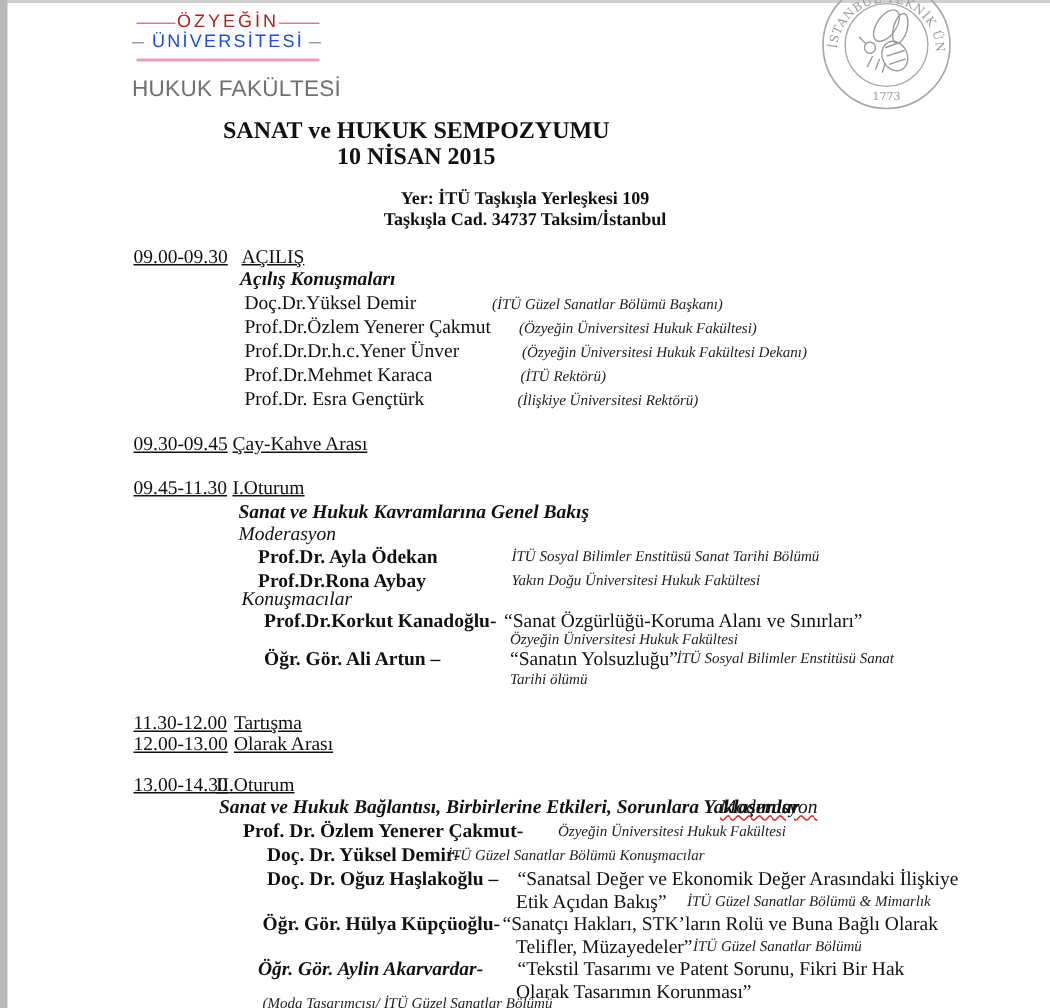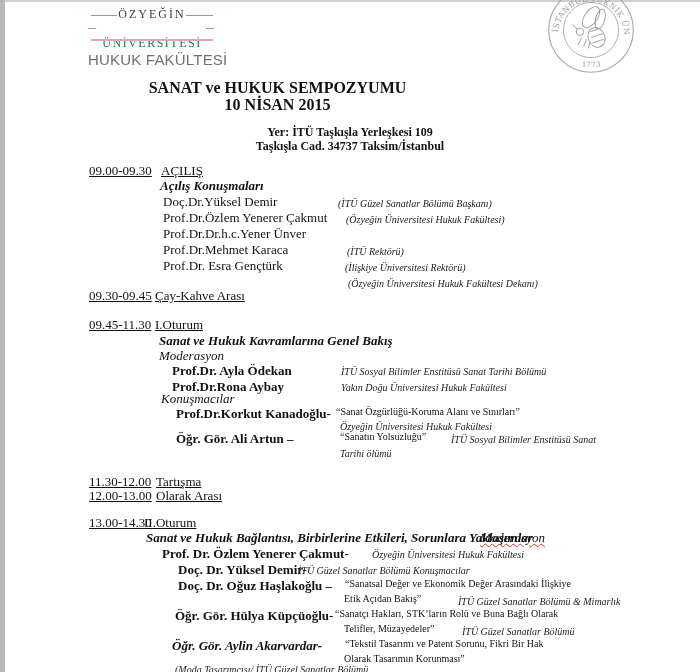--- a/index.html
+++ b/index.html
@@ -3,43 +3,43 @@
 <meta charset="utf-8">
 <style>
   html, body { margin:0; padding:0; }
   body { width:700px; height:672px; overflow:hidden; background:#ffffff; position:relative;
          font-family:"Liberation Serif", "DejaVu Serif", serif; color:#111; }
   .frame-left { position:absolute; left:0; top:0; width:5px; height:672px; background:#b9b9b9; }
   .frame-top { position:absolute; left:0; top:0; width:700px; height:2px; background:#cfcfcf; }
   .abs { position:absolute; white-space:nowrap; }
 
   
-  .logo-line1 { left:88px; top:7px; width:128px; font-family:Liberation Serif, serif; font-size:12px; letter-spacing:2px;
-                text-align:center; color:#404040; }
-  .logo-line2 { left:88px; top:20px; width:128px; font-family:Liberation Serif, serif; font-size:12px; letter-spacing:1.5px;
-                text-align:center; color:#15803d;margin-top:16px; }
+  .logo-line1 { left:88px; top:7px; width:128px; font-family:Liberation Sans, sans-serif; font-size:12px; letter-spacing:2px;
+                text-align:center; color:#b91c1c; }
+  .logo-line2 { left:88px; top:20px; width:128px; font-family:Liberation Sans, sans-serif; font-size:12px; letter-spacing:1.5px;
+                text-align:center; color:#1d4ed8; }
   .logo-rule { position:absolute; height:1px; }
   .logo-bar { left:91px; top:39px; width:122px; height:2px; background:#e2a2b8; position:absolute; }
   .faculty { left:88px; top:51px; font-family:"Liberation Sans", sans-serif; font-size:15px; color:#707070; letter-spacing:0.2px; }
 
   
   .seal { position:absolute; left:545px; top:-16px; width:92px; height:92px; }
 
   
   .title { left:0; width:555px; text-align:center; font-weight:bold; font-size:16px; }
   .venue { left:0; width:700px; text-align:center; font-weight:bold; font-size:12px; }
 
   .time { left:89px; font-size:13px; text-decoration:underline; }
   .sess { font-size:13px; text-decoration:underline; }
   .sub { font-size:13px; font-style:italic; font-weight:bold; }
   .lbl { font-size:13px; font-style:italic; }
   .person { font-size:13px; }
   .pbold { font-size:13px; font-weight:bold; }
   .aff { font-size:10px; font-style:italic; color:#222; }
-  .quote { font-size:10px; }
+  .quote { font-size:13px; }
   .spell { text-decoration: underline wavy #d33; text-decoration-thickness:1px; }
 </style>
 </head>
 <body>
 
 <div class="frame-top"></div>
 <div class="frame-left"></div>
 
 <div>
   <div class="logo-rule" style="left:91px;top:15px;width:26px;background:#d9799a;"></div>
@@ -76,29 +76,29 @@
 <div class="abs title" style="top:96px;">10 NİSAN 2015</div>
 <div class="abs venue" style="top:125px;">Yer:  İTÜ Taşkışla Yerleşkesi 109</div>
 <div class="abs venue" style="top:139px;">Taşkışla Cad. 34737  Taksim/İstanbul</div>
 
 <div class="abs time" style="top:163px;">09.00-09.30</div>
 <div class="abs sess" style="left:161px;top:163px;">AÇILIŞ</div>
 <div class="abs sub" style="left:160px;top:178px;">Açılış Konuşmaları</div>
 
 <div>
   <div class="abs person" style="left:163px;top:194px;text-align:center;">Doç.Dr.Yüksel  Demir</div>
-  <div class="abs aff" style="left:338px;top:198px;">(İTÜ Güzel Sanatlar Bölümü Başkanı)</div>
+  <div class="abs aff" style="left:328px;top:198px;">(İTÜ Güzel Sanatlar Bölümü Başkanı)</div>
 </div>
 <div>
   <div class="abs person" style="left:163px;top:210px;">Prof.Dr.Özlem Yenerer Çakmut</div>
   <div class="abs aff" style="left:346px;top:214px;">(Özyeğin Üniversitesi Hukuk Fakültesi)</div>
 </div>
 <div>
   <div class="abs person" style="left:163px;top:226px;">Prof.Dr.Dr.h.c.Yener Ünver</div>
-  <div class="abs aff" style="left:348px;top:230px;margin-top:48px;">(Özyeğin Üniversitesi Hukuk Fakültesi Dekanı)</div>
+  <div class="abs aff" style="left:348px;top:230px;">(Özyeğin Üniversitesi Hukuk Fakültesi Dekanı)</div>
 </div>
 <div>
   <div class="abs person" style="left:163px;top:242px;">Prof.Dr.Mehmet Karaca</div>
   <div class="abs aff" style="left:347px;top:246px;">(İTÜ Rektörü)</div>
 </div>
 <div>
   <div class="abs person" style="left:163px;top:258px;">Prof.Dr. Esra Gençtürk</div>
   <div class="abs aff" style="left:345px;top:262px;">(İlişkiye Üniversitesi Rektörü)</div>
 </div>
 

